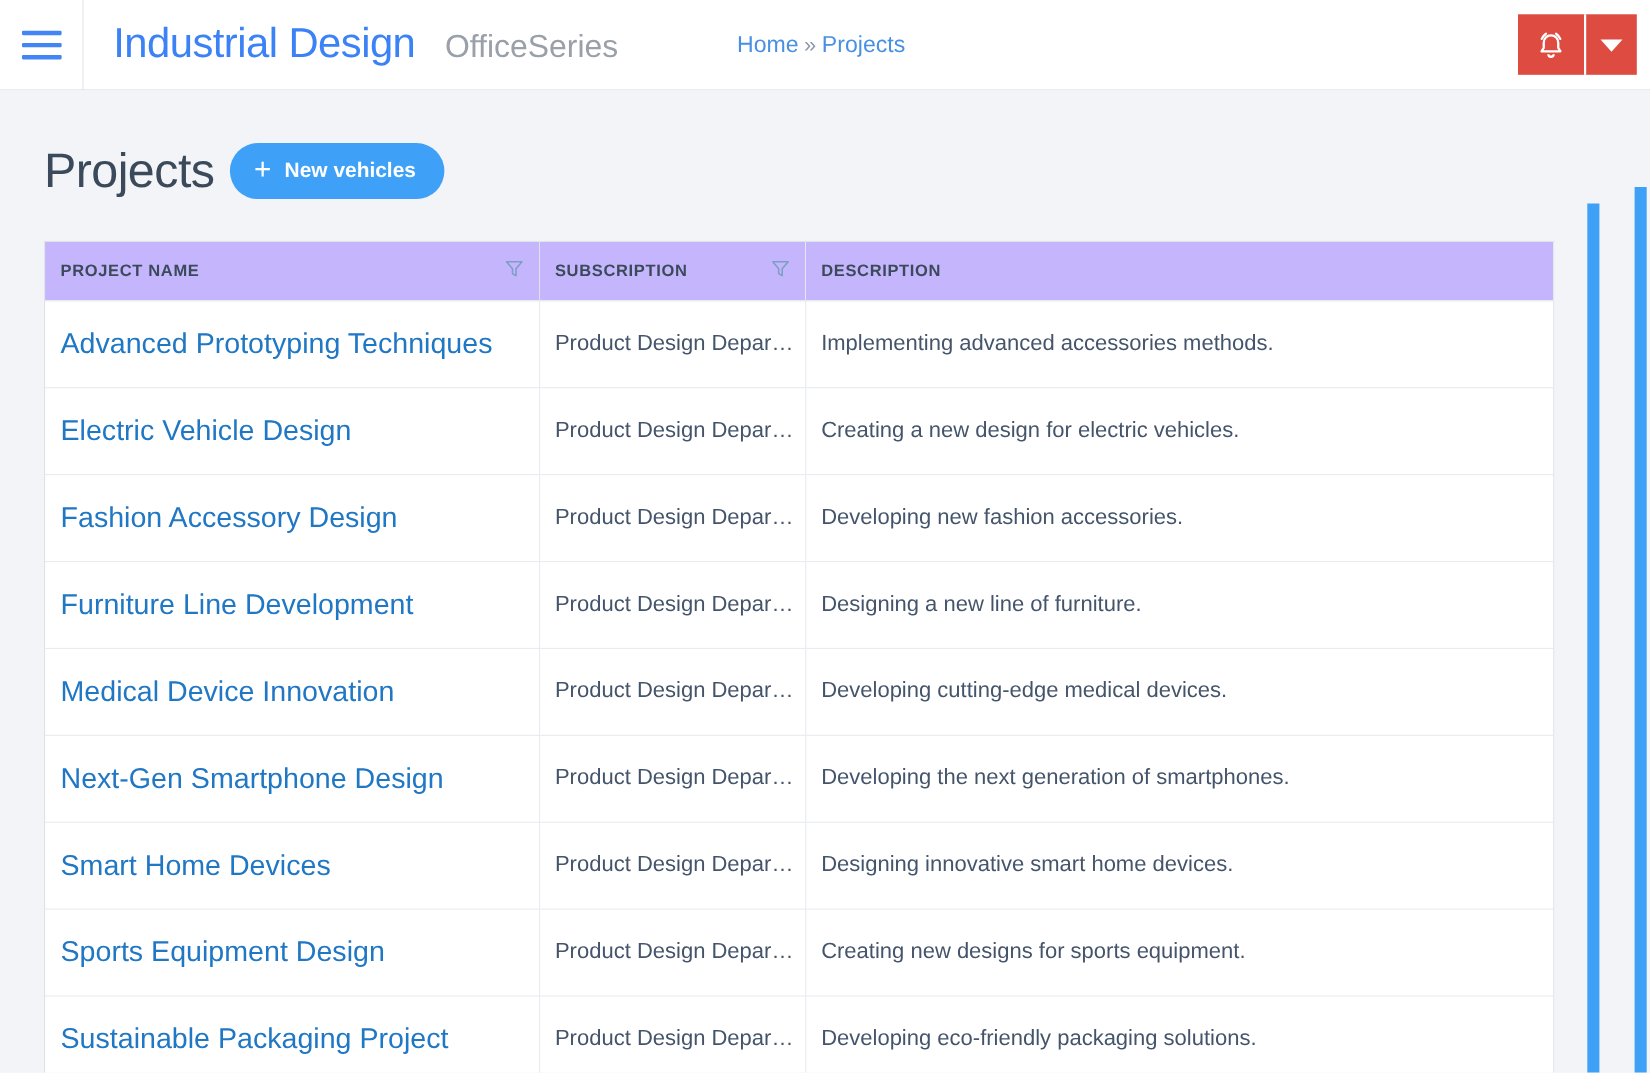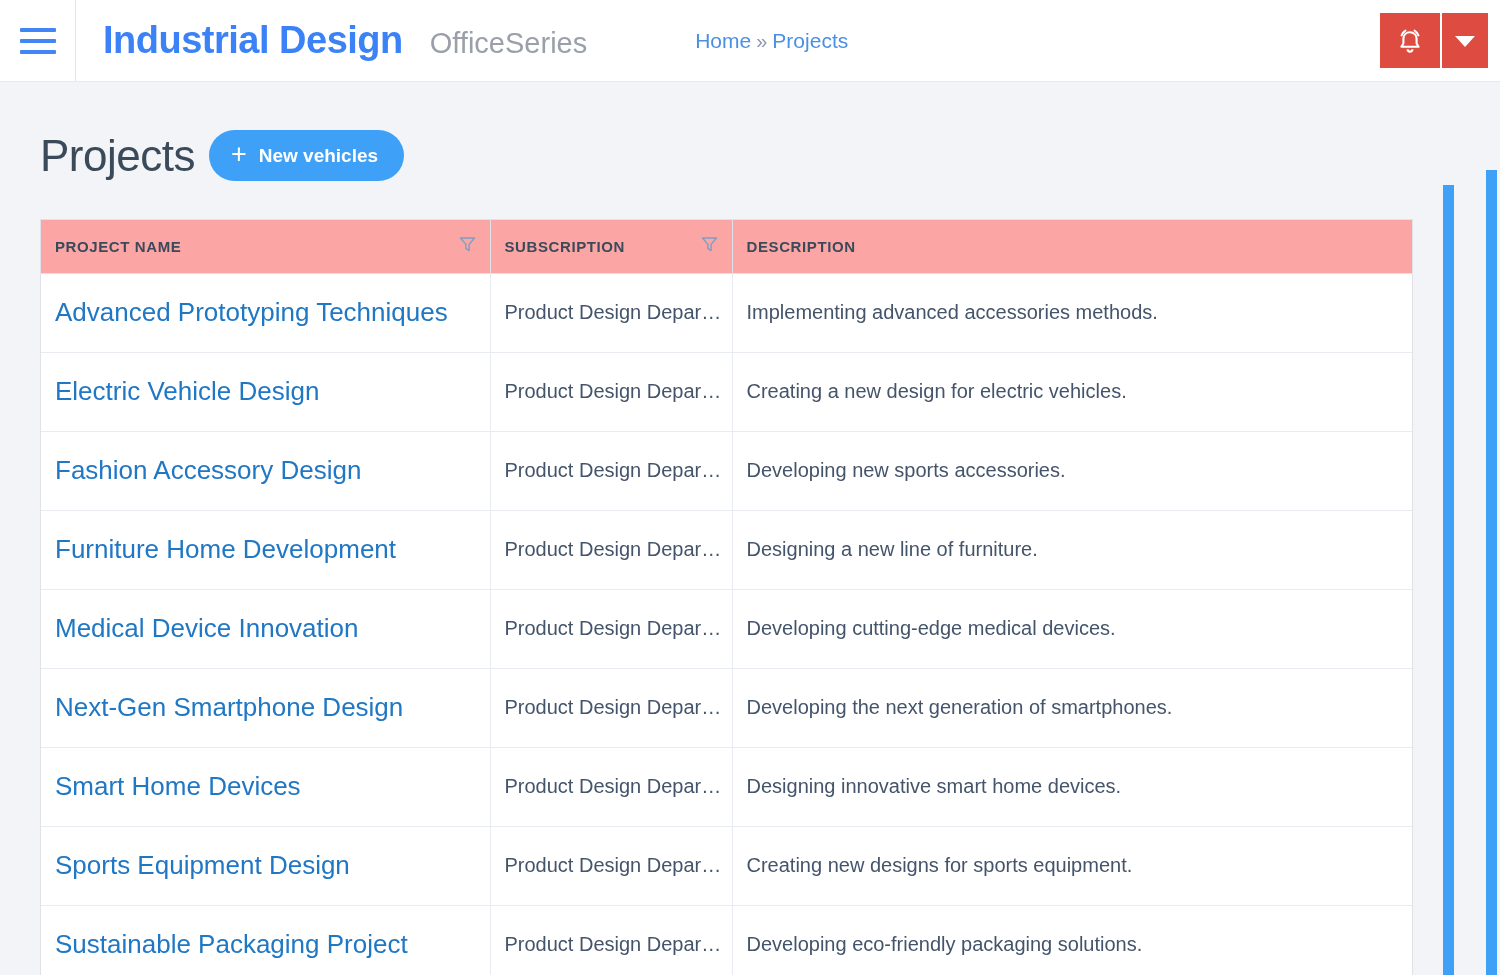--- a/index.html
+++ b/index.html
@@ -31,21 +31,21 @@
   .hamburger span {
     display: block; width: 36px; height: 4px;
     background: #4285f4; border-radius: 1px;
   }
   .brand-wrap {
     display: flex; align-items: baseline;
     margin-left: 27px;
   }
   .brand-title {
     font-size: 38px;
-    font-weight: bold;
+    font-weight: normal;
     color: #3b82f6;
     letter-spacing: -0.5px;
     white-space: nowrap;
   }
   .brand-sub {
     font-size: 29px;
     color: #9aa0a9;
     margin-left: 27px;
     white-space: nowrap;
   }
@@ -114,21 +114,21 @@
   
   .table-wrap {
     margin: 38px 0 0 40px;
     width: 1373px;
     background: #fff;
     border: 1px solid #dfe3e8;
     border-bottom: none;
   }
   table { border-collapse: collapse; width: 100%; table-layout: fixed; }
   thead th {
-    background: #fca5a5;
+    background: #c4b5fd;
     color: #3b4a5a;
     font-size: 15px;
     font-weight: bold;
     letter-spacing: 0.6px;
     text-align: left;
     height: 53px;
     padding: 0 14px 0 14px;
     border-right: 1px solid #dfe3e8;
     border-bottom: 1px solid #dfe3e8;
     position: relative;
@@ -260,25 +260,25 @@
             <a href="#">Electric Vehicle Design</a>
           </td>
           <td class="col-sub">Product Design Depar…</td>
           <td class="col-desc">Creating a new design for electric vehicles.</td>
         </tr>
         <tr>
           <td class="col-name">
             <a href="#">Fashion Accessory Design</a>
           </td>
           <td class="col-sub">Product Design Depar…</td>
-          <td class="col-desc">Developing new sports accessories.</td>
-        </tr>
-        <tr>
-          <td class="col-name">
-            <a href="#">Furniture Home Development</a>
+          <td class="col-desc">Developing new fashion accessories.</td>
+        </tr>
+        <tr>
+          <td class="col-name">
+            <a href="#">Furniture Line Development</a>
           </td>
           <td class="col-sub">Product Design Depar…</td>
           <td class="col-desc">Designing a new line of furniture.</td>
         </tr>
         <tr>
           <td class="col-name">
             <a href="#">Medical Device Innovation</a>
           </td>
           <td class="col-sub">Product Design Depar…</td>
           <td class="col-desc">Developing cutting-edge medical devices.</td>

